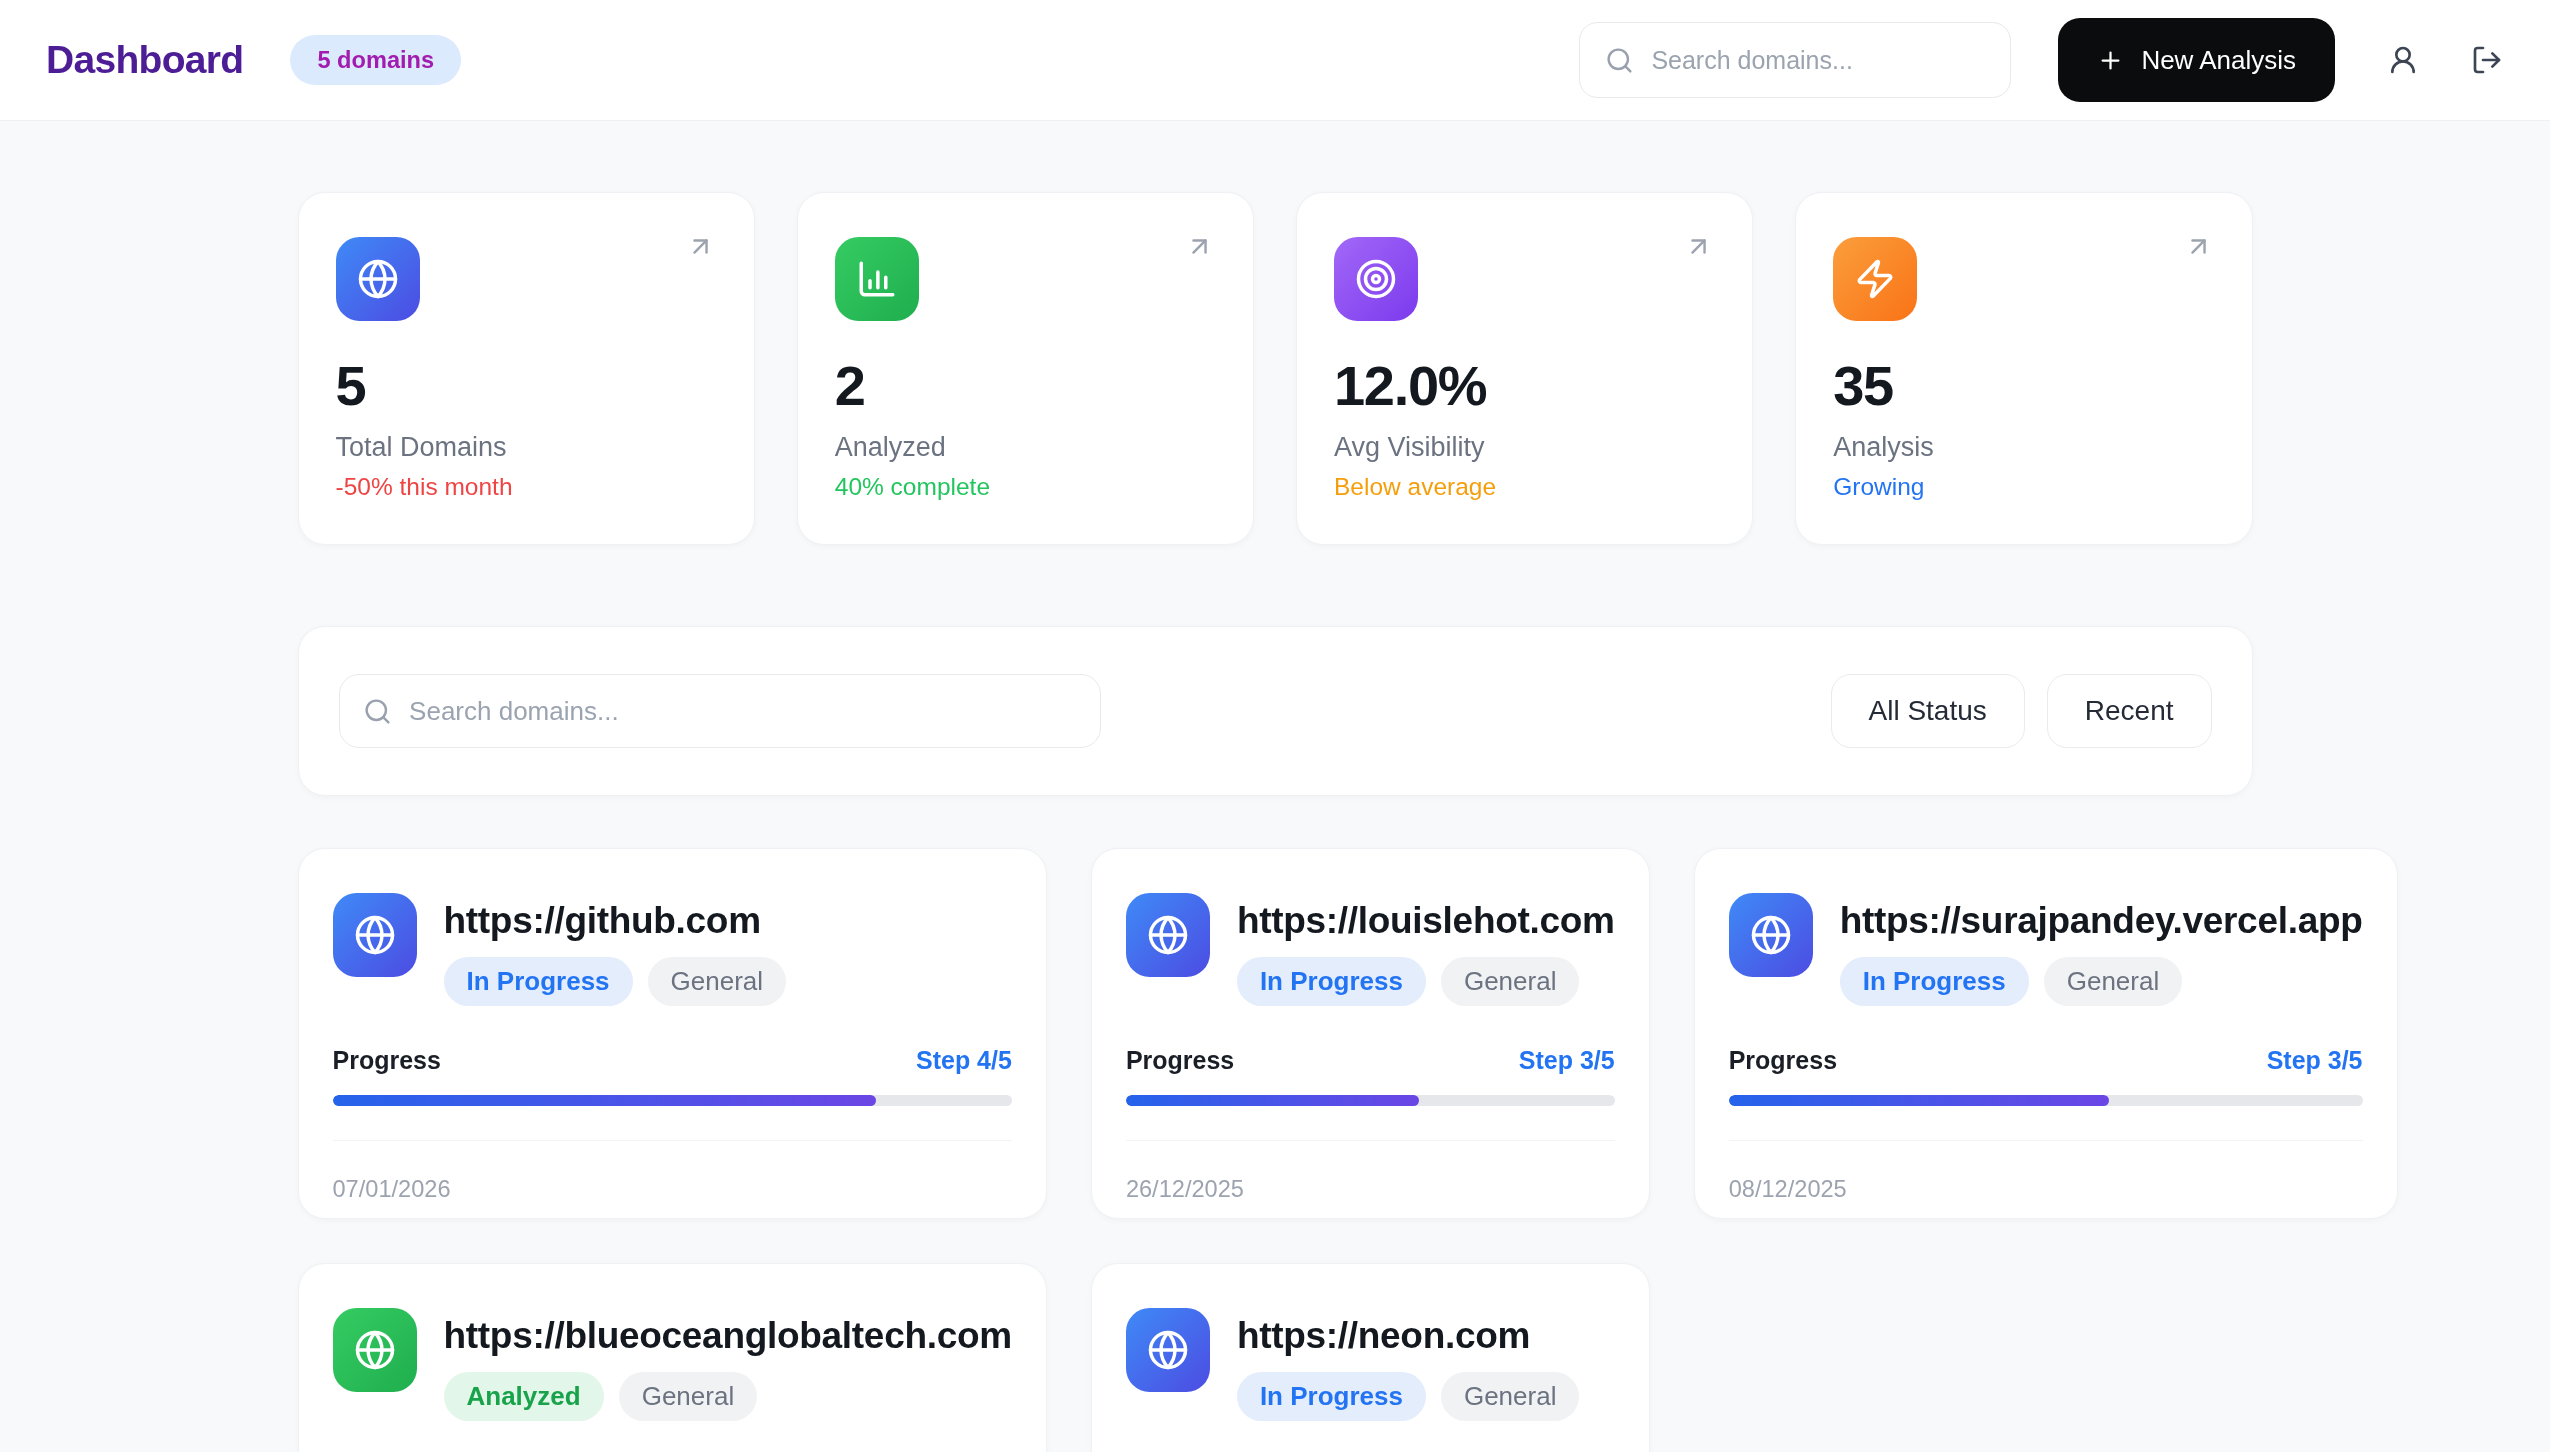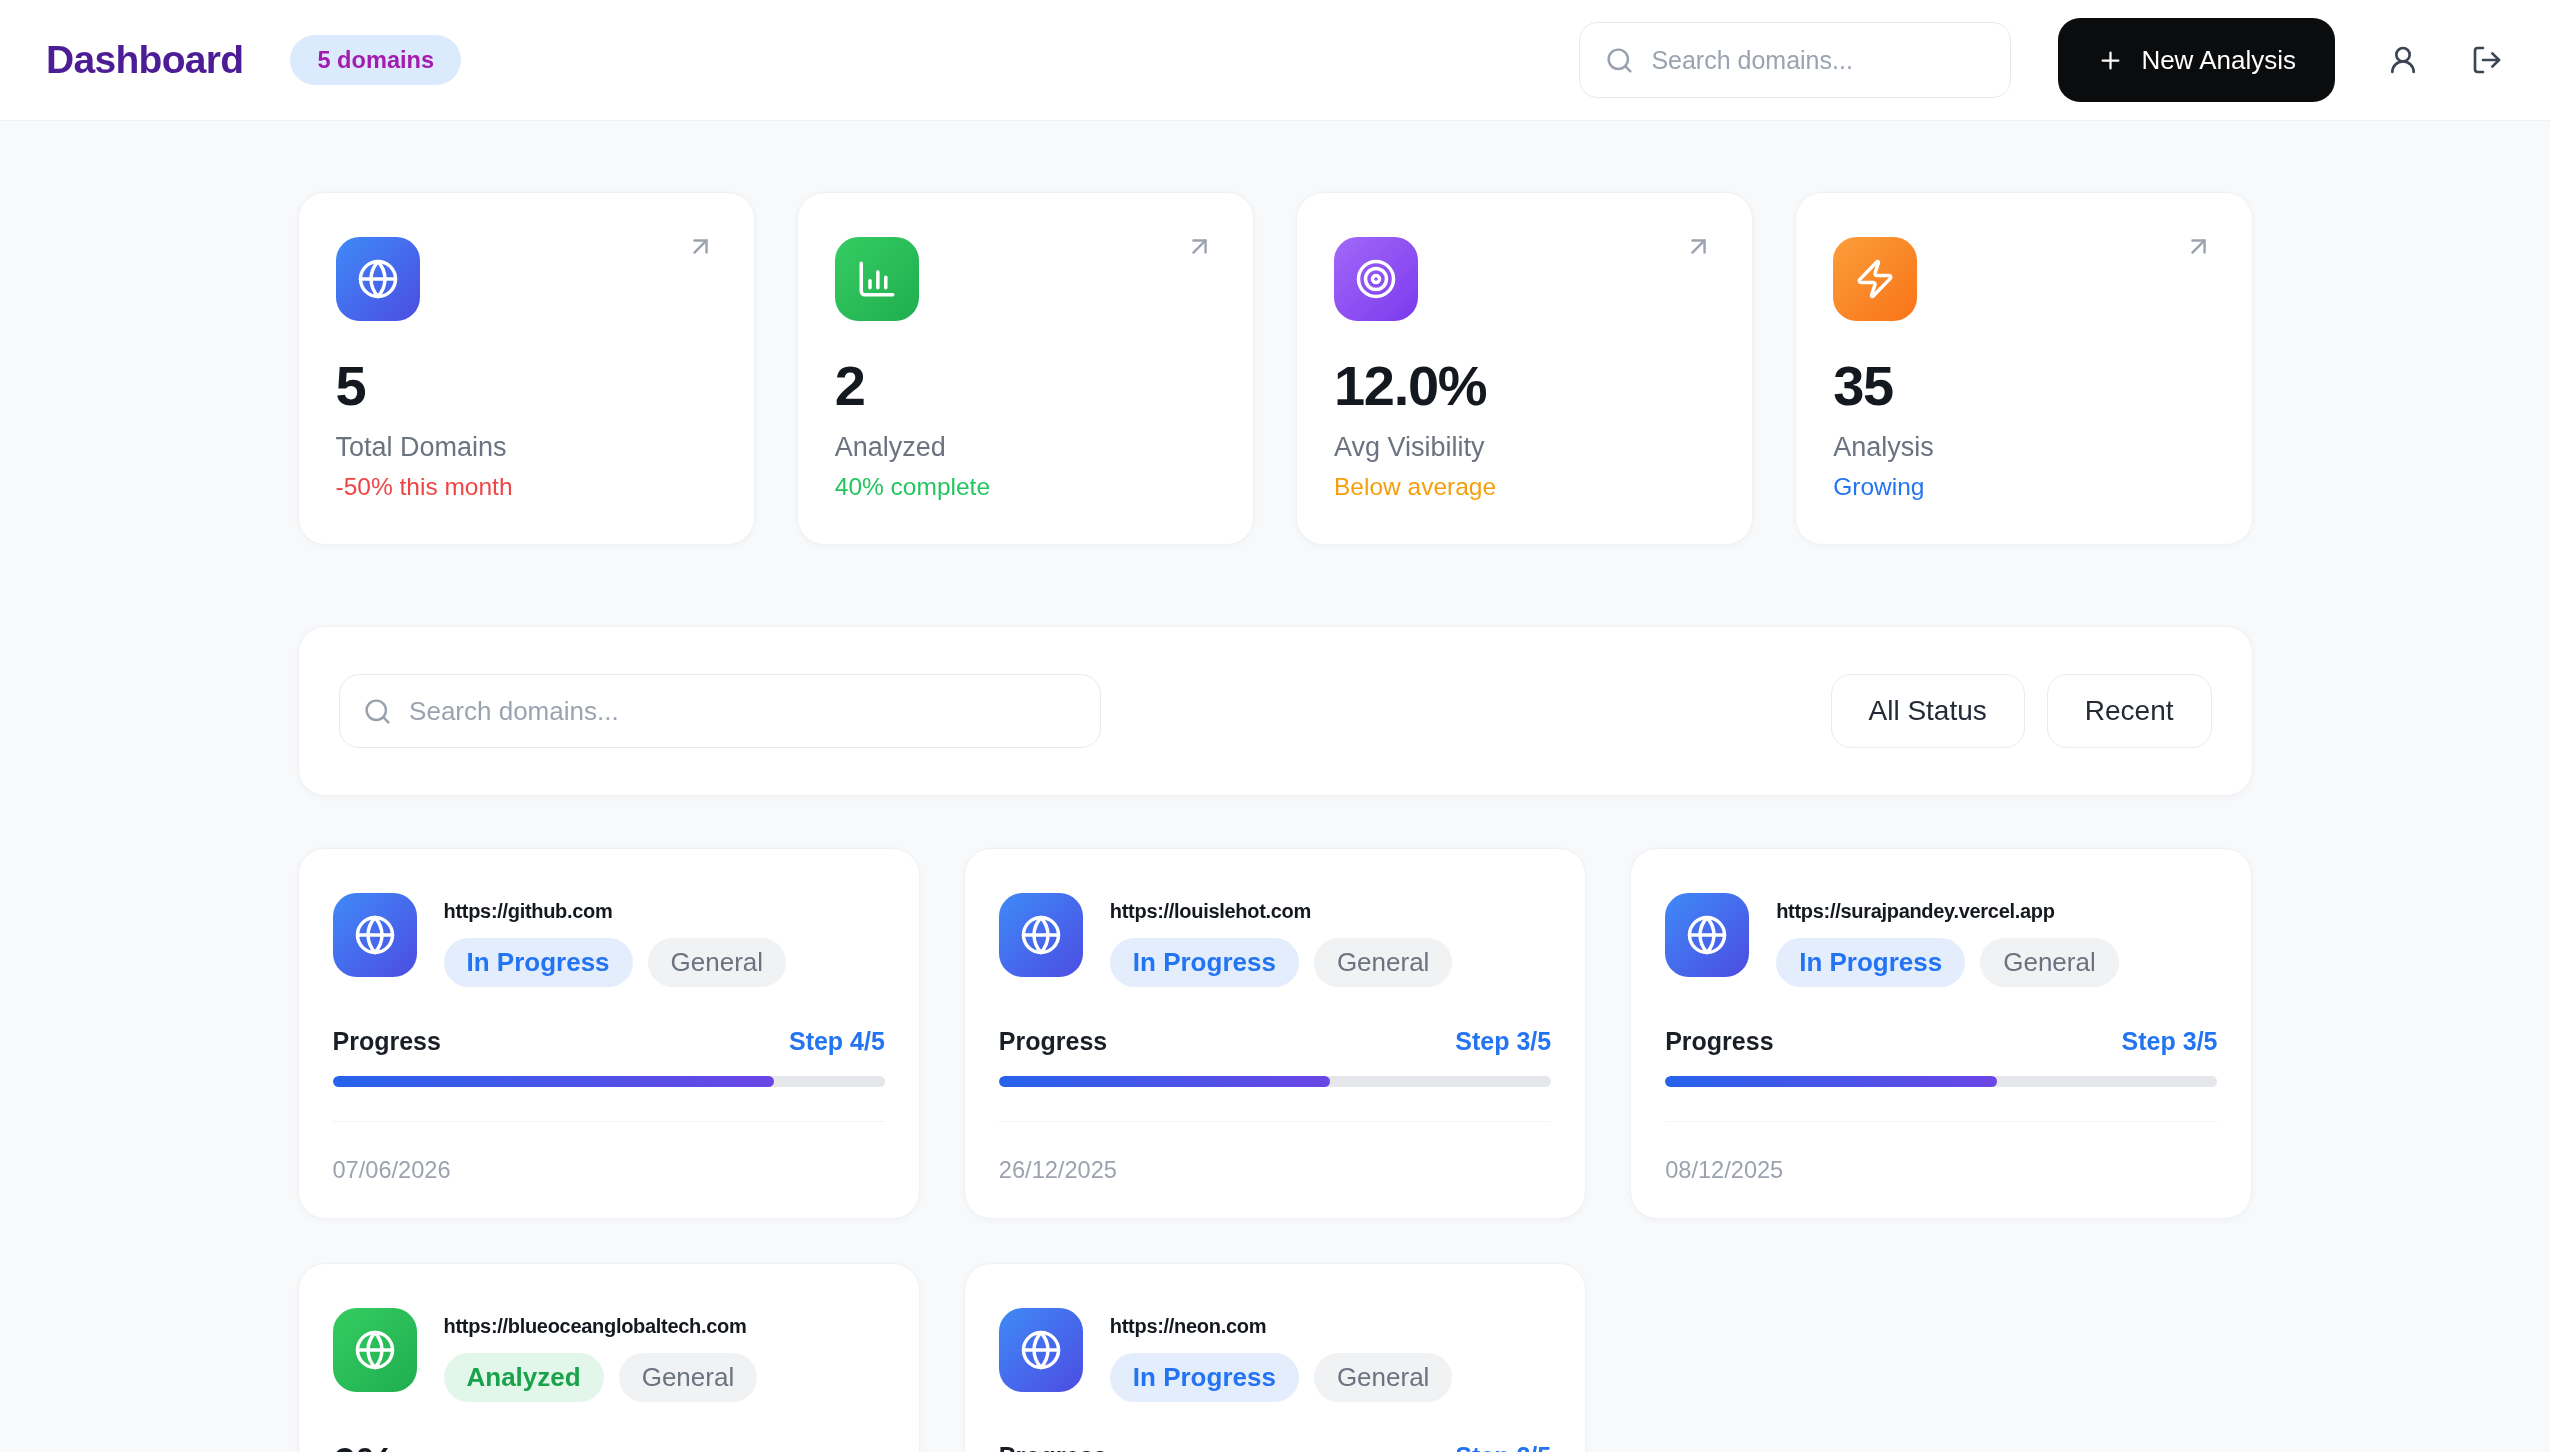--- a/index.html
+++ b/index.html
@@ -100,21 +100,21 @@
     font-size: 28px; font-weight: 500; color: #242b36; font-family: inherit; white-space: nowrap;
   }
 
   
   .grid { margin-top: 52px; display: grid; grid-template-columns: repeat(3, 1fr); gap: 44px; }
   .domain-card {
     height: 371px; background: #fff; border: 1.7px solid #f0f1f4; border-radius: 27px;
     padding: 0 34px; box-shadow: 0 1.7px 6.7px rgba(16,24,40,.03); cursor: pointer;
   }
   .d-head { display: flex; gap: 27px; padding-top: 44px; }
-  .d-title { font-size: 20px; font-weight: 700; color: #14181f; margin-top: 6.7px; letter-spacing: -0.3px; }
+  .d-title { font-size: 37px; font-weight: 700; color: #14181f; margin-top: 6.7px; letter-spacing: -0.3px; }
   .d-badges { margin-top: 15px; display: flex; gap: 15px; }
   .badge { font-size: 26px; padding: 9.3px 23px; border-radius: 843px; white-space: nowrap; }
   .b-progress  { background: #e4edfc; color: #2374f2; font-weight: 600; }
   .b-completed { background: #e3f6ea; color: #18a34a; font-weight: 600; }
   .b-general   { background: #f1f2f4; color: #6b7280; font-weight: 500; }
   .d-prow { display: flex; justify-content: space-between; align-items: center; margin-top: 40px; }
   .d-plabel { font-size: 25px; font-weight: 600; color: #1a1f27; }
   .d-step   { font-size: 25px; font-weight: 600; color: #2374f2; }
   .d-bar { margin-top: 20px; height: 11px; border-radius: 6.7px; background: #e5e7eb; overflow: hidden; }
   .d-fill { height: 100%; border-radius: 6.7px; background: linear-gradient(90deg, #2563eb 0%, #6b46e5 100%); }
@@ -283,21 +283,21 @@
       <div class="d-prow">
         <span class="d-plabel">Progress</span>
         <span class="d-step">Step 4/5</span>
       </div>
       <div class="d-bar">
             <div class="d-fill" style="width: 80%;"></div>
           </div>
     </div>
 
     <div class="d-divider"></div>
-    <div class="d-date">07/06/2026</div>
+    <div class="d-date">07/01/2026</div>
   </div>
 
   <div class="domain-card">
     <div class="d-head">
       <div class="tile tile-blue">
         <svg viewBox="0 0 24 24" fill="none" stroke="currentColor" stroke-width="2" stroke-linecap="round" stroke-linejoin="round">
               <circle cx="12" cy="12" r="10"></circle>
               <path d="M12 2a15.3 15.3 0 0 1 4 10 15.3 15.3 0 0 1-4 10 15.3 15.3 0 0 1-4-10 15.3 15.3 0 0 1 4-10z"></path>
               <path d="M2 12h20"></path>
             </svg>

